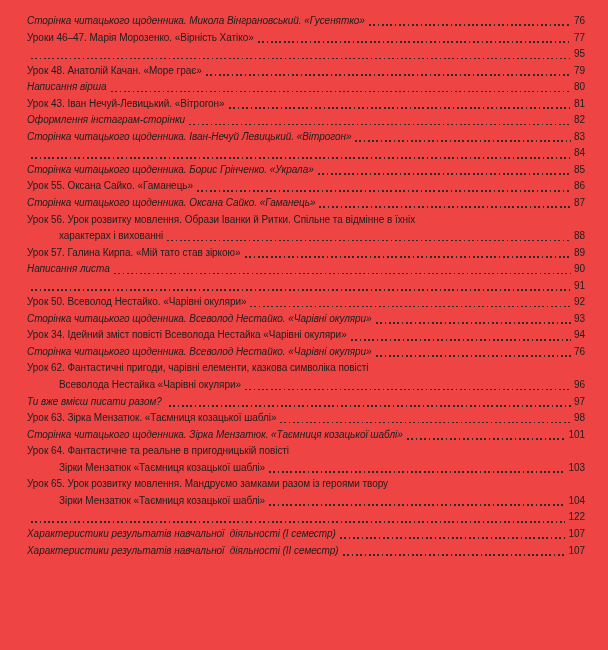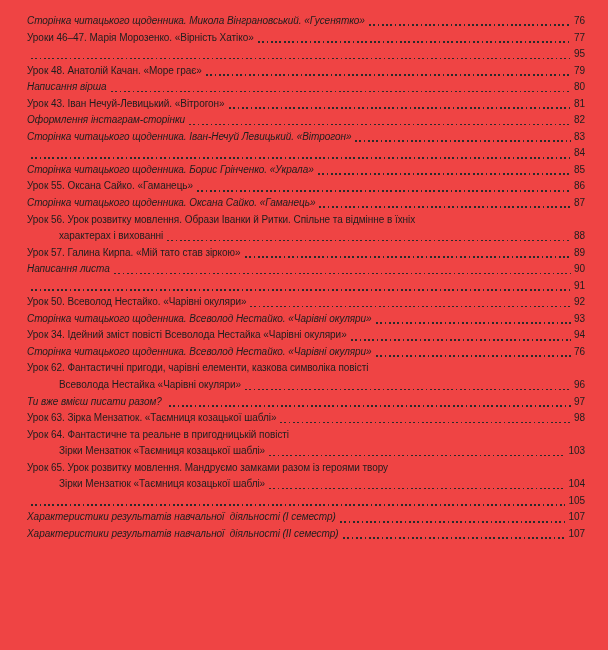--- a/index.html
+++ b/index.html
@@ -205,20 +205,27 @@
           <span class="pg">97</span>
         </div>
       </div>
       <div class="entry">
         <div class="line">
           <span class="txt">Урок 63. Зірка Мензатюк. «Таємниця козацької шаблі»</span>
           <span class="leader"></span>
           <span class="pg">98</span>
         </div>
       </div>
+      <div class="entry it">
+        <div class="line">
+          <span class="txt">Сторінка читацького щоденника. Зірка Мензатюк. «Таємниця козацької шаблі»</span>
+          <span class="leader"></span>
+          <span class="pg">101</span>
+        </div>
+      </div>
       <div class="entry">
         <div class="line">
           <span class="txt">Урок 64. Фантастичне та реальне в пригодницькій повісті</span>
         </div>
         <div class="line cont">
           <span class="txt">Зірки Мензатюк «Таємниця козацької шаблі»</span>
           <span class="leader"></span>
           <span class="pg">103</span>
         </div>
       </div>
@@ -228,21 +235,21 @@
         </div>
         <div class="line cont">
           <span class="txt">Зірки Мензатюк «Таємниця козацької шаблі»</span>
           <span class="leader"></span>
           <span class="pg">104</span>
         </div>
       </div>
       <div class="entry">
         <div class="line">
           <span class="leader"></span>
-          <span class="pg">105</span>
+          <span class="pg">122</span>
         </div>
       </div>
       <div class="entry it">
         <div class="line">
           <span class="txt">Характеристики результатів навчальної  діяльності (І семестр)</span>
           <span class="leader"></span>
           <span class="pg">107</span>
         </div>
       </div>
       <div class="entry it">

